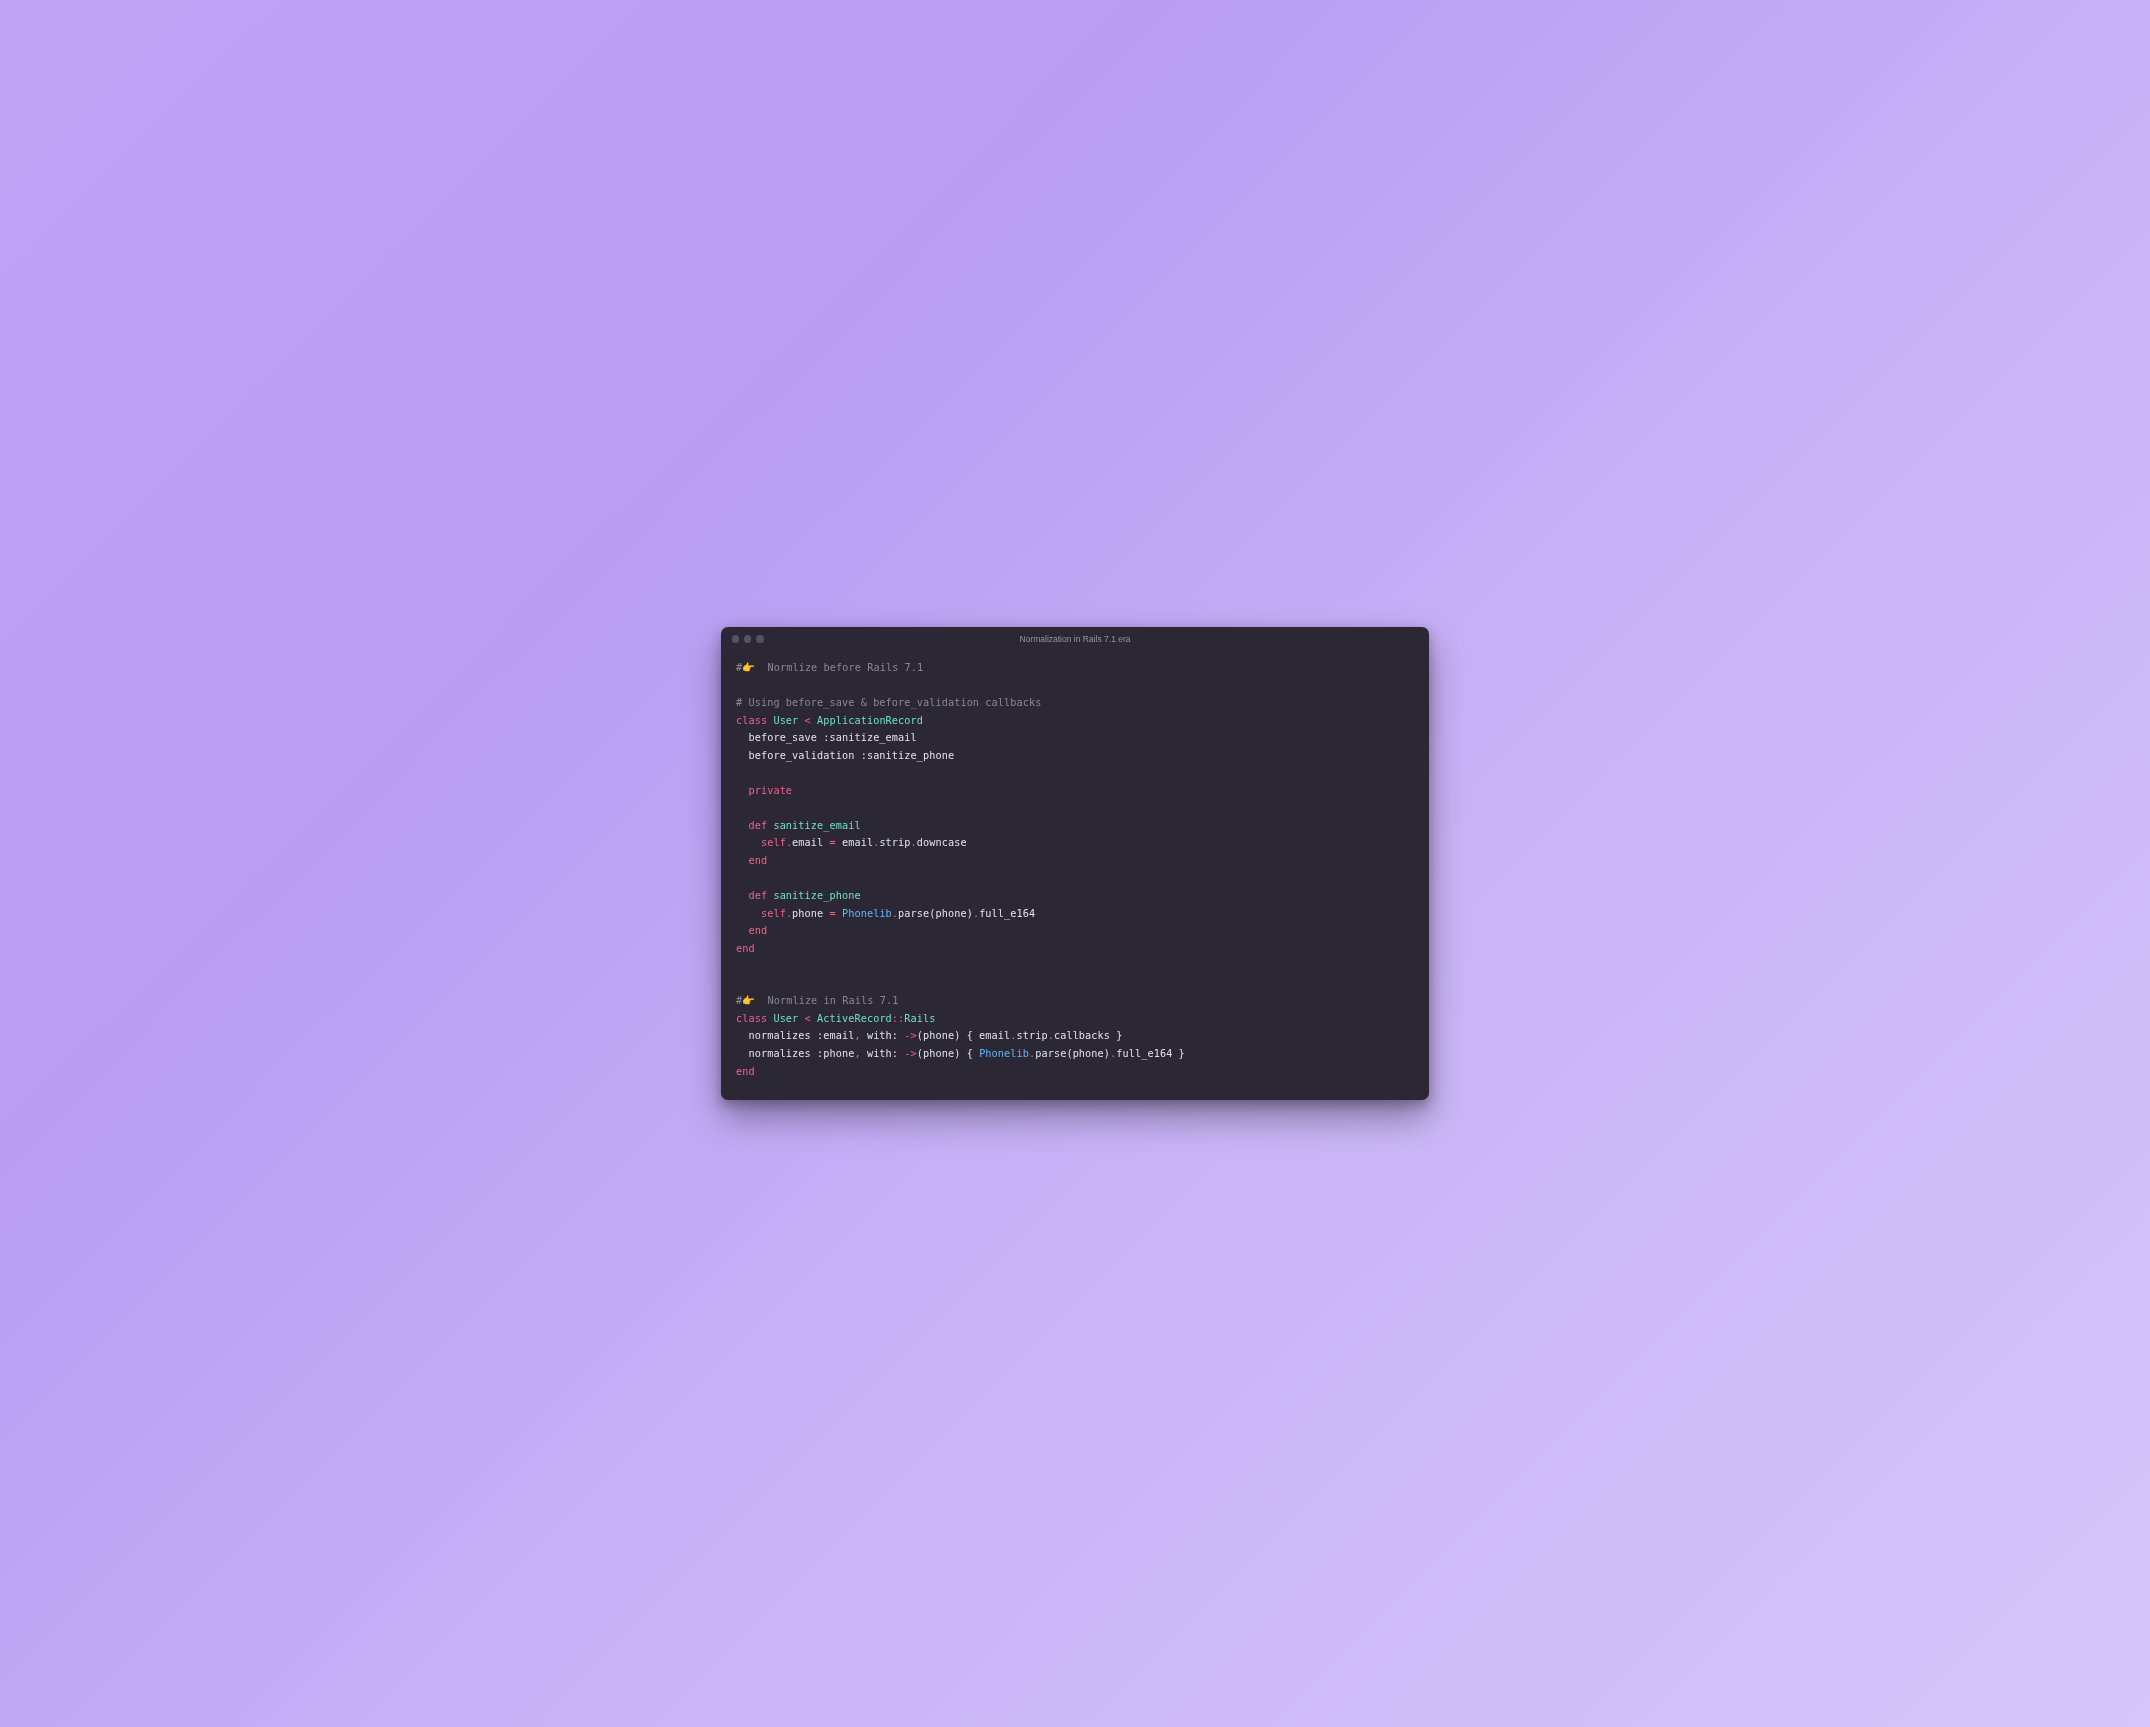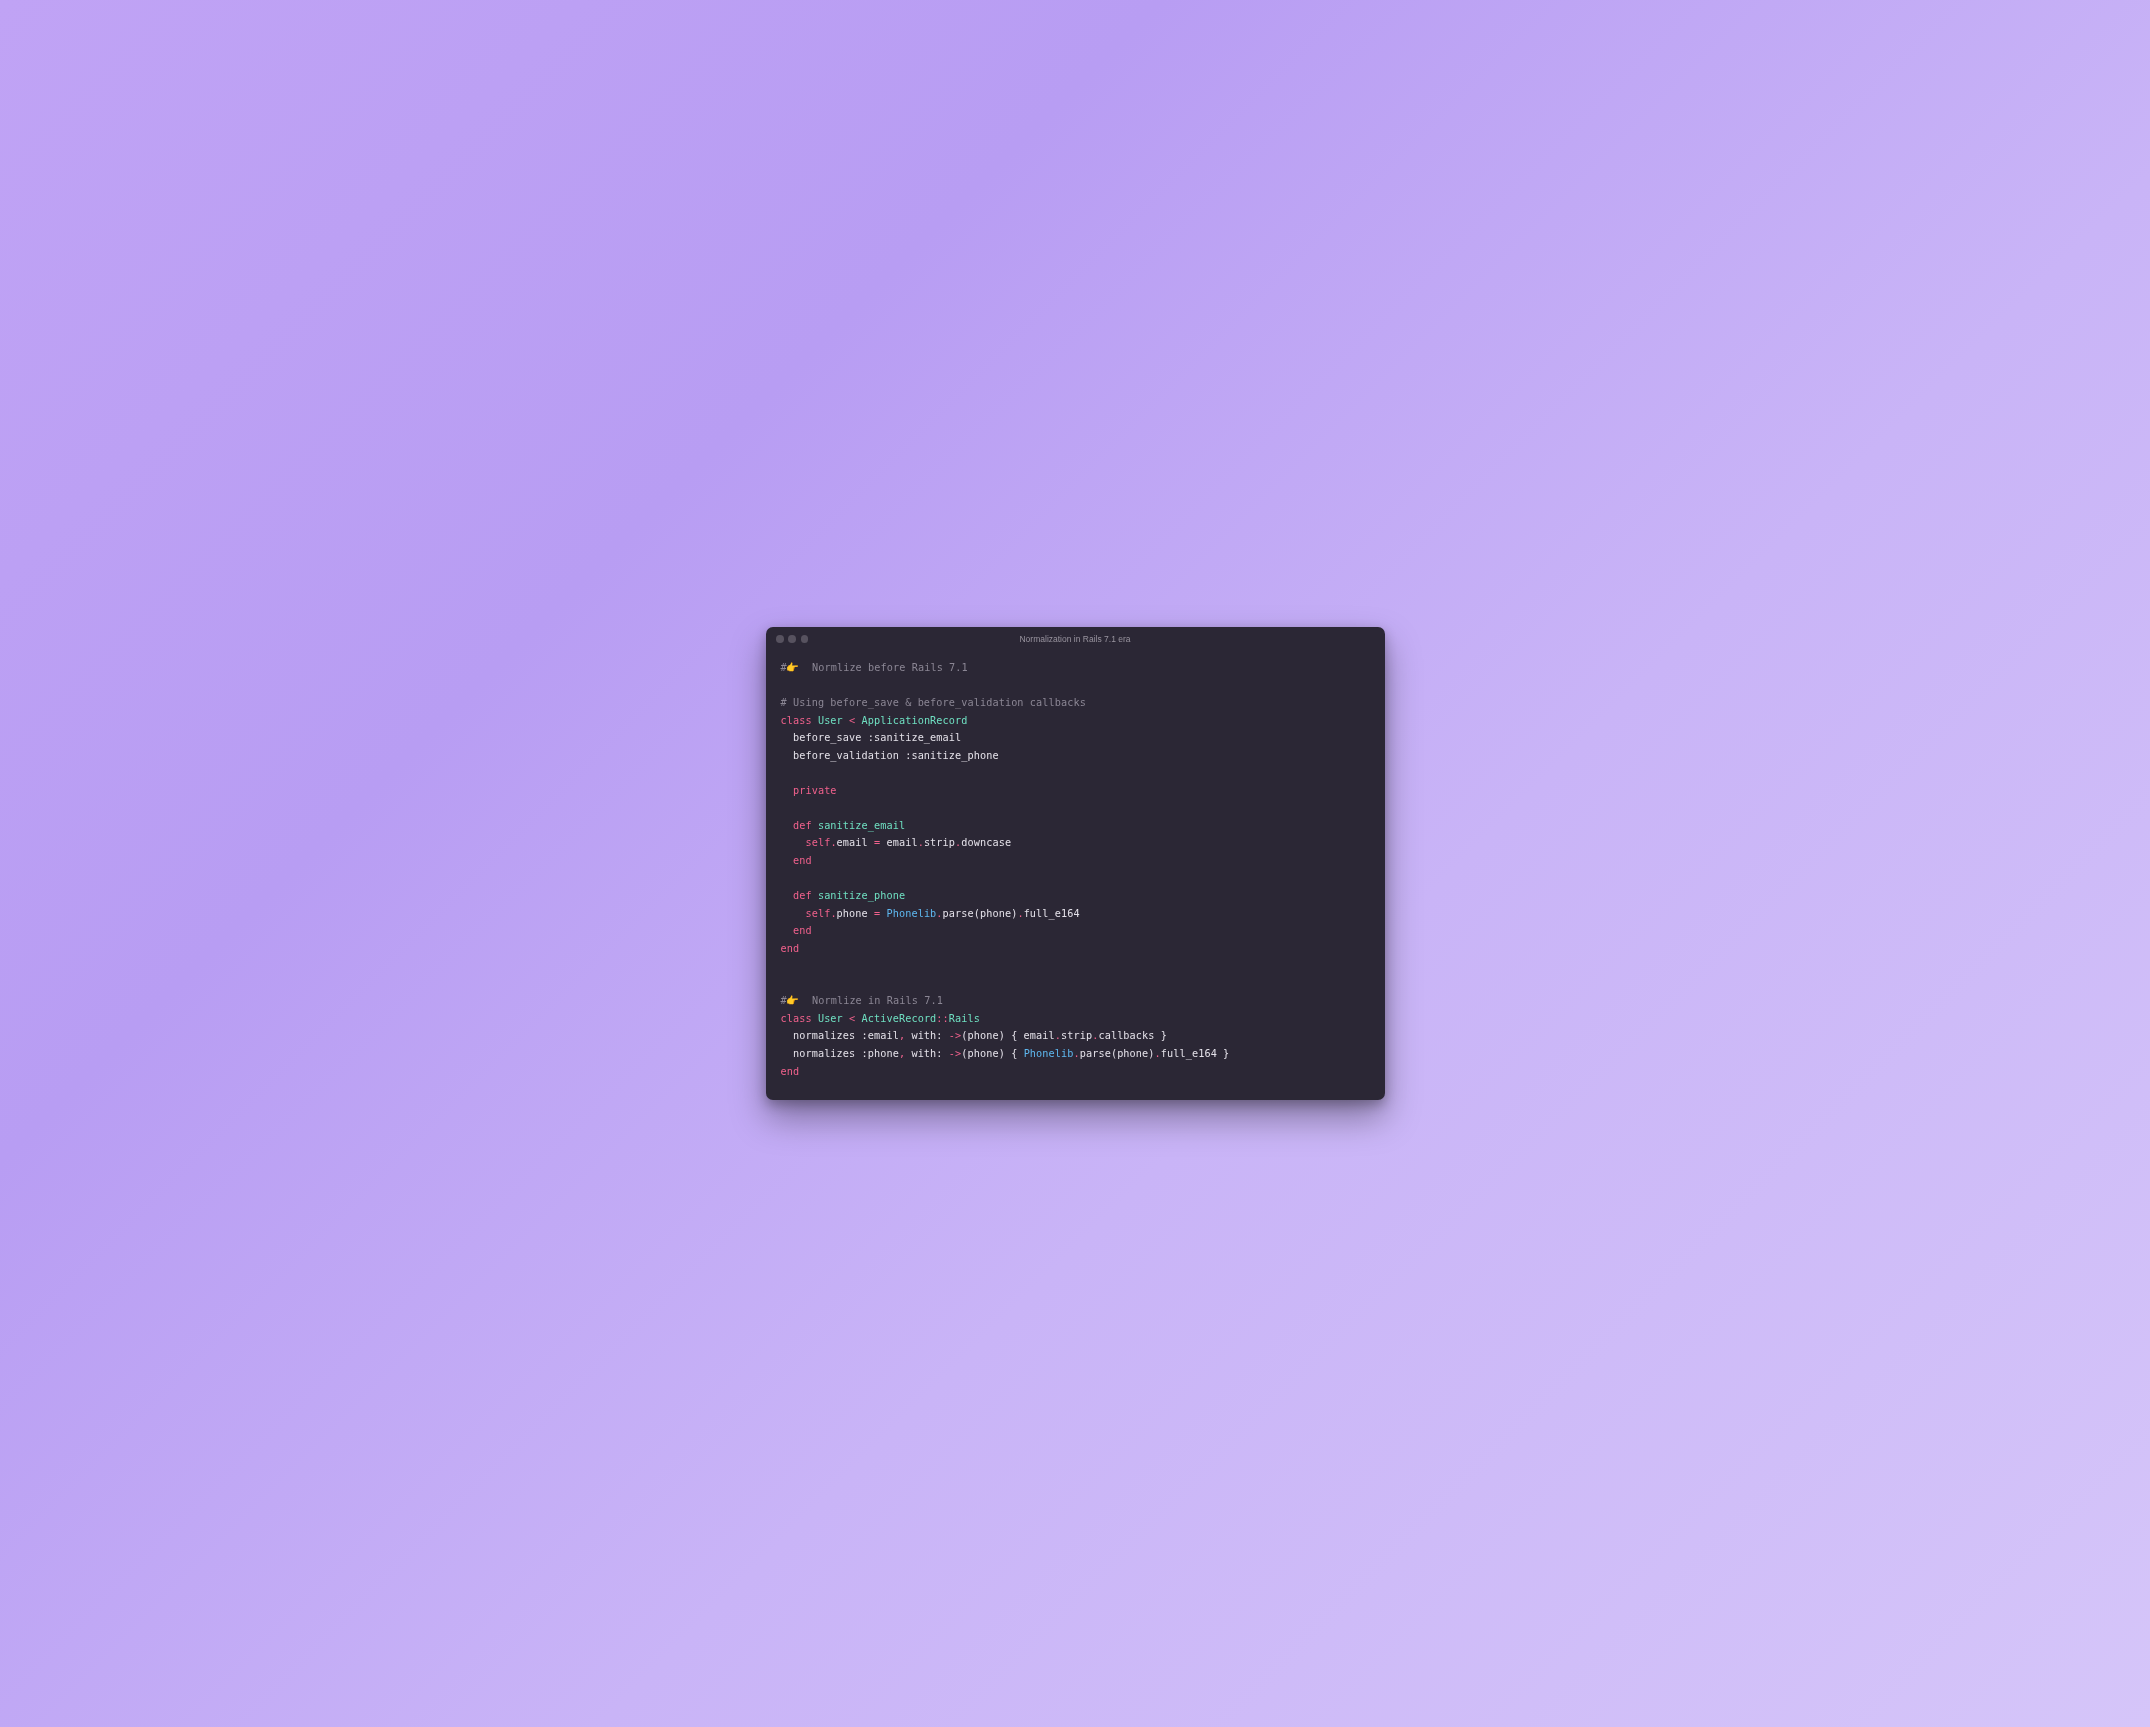--- a/index.html
+++ b/index.html
@@ -6,21 +6,21 @@
   html, body { width: 100%; height: 100%; }
   body {
     background: linear-gradient(135deg, #c0a3f5 0%, #b89df3 30%, #c9b4f7 60%, #d5c5f9 100%);
     display: flex;
     align-items: center;
     justify-content: center;
     font-family: ui-monospace, "SF Mono", "Menlo", "Consolas", "Liberation Mono", monospace;
     padding: 41px 35px;
   }
   .window {
-    width: 619px;
+    width: 708px;
     background: #2b2735;
     border-radius: 7px;
     box-shadow: 0 17.5px 35px rgba(0,0,0,0.35), 0 4.7px 11.7px rgba(0,0,0,0.25);
     overflow: hidden;
   }
   .titlebar {
     display: flex;
     align-items: center;
     padding: 8.2px 10.5px 5.8px 10.5px;
     position: relative;

